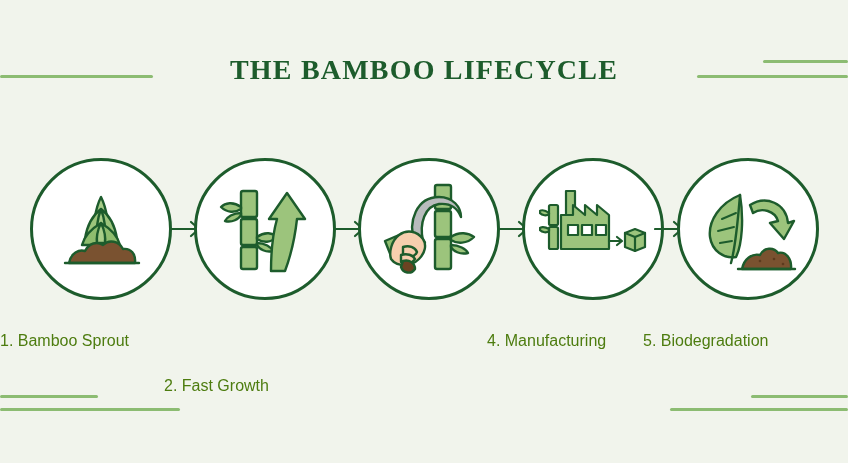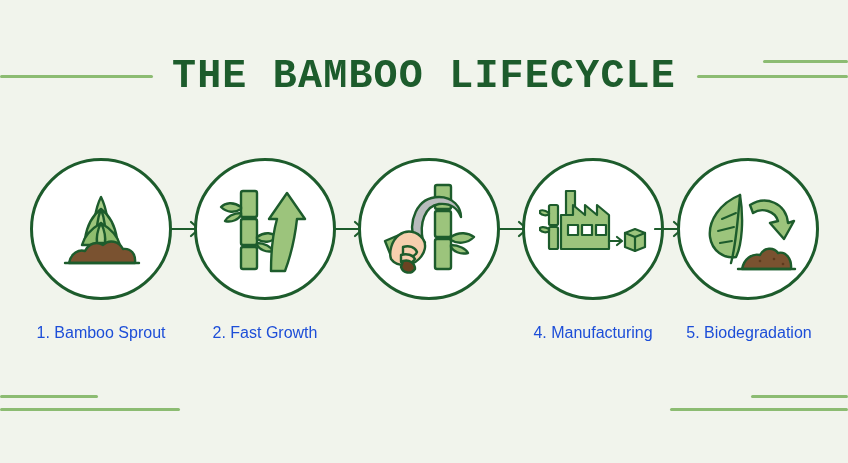--- a/index.html
+++ b/index.html
@@ -36,25 +36,25 @@
   .deco-br-upper  { left: 751px; top: 395px; width: 97px;  }
   .deco-br-lower  { left: 670px; top: 408px; width: 178px; }
 
   
   #title {
     position: absolute;
     left: 0;
     top: 54px;
     width: 848px;
     text-align: center;
-    font-size: 40px;
+    font-size: 28px;
     font-weight: 700;
     letter-spacing: 1.2px;
     color: #1d5c2c;
-    font-family: Liberation Mono, monospace;
+    font-family: Liberation Serif, serif;
     white-space: nowrap;
   }
 
   
   #steps {
     position: absolute;
     left: 0;
     top: 158px;
     width: 848px;
     height: 142px;
@@ -99,29 +99,29 @@
   
   #labels {
     position: absolute;
     left: 0;
     top: 316px;
     width: 848px;
     height: 26px;
   }
   .label {
     position: absolute;
-    top: 8px;
+    top: 16px;
     font-size: 16px;
-    color: #1d4ed8;
+    color: #4d7c0f;
     font-family: "Liberation Sans", sans-serif;
     white-space: nowrap;
-    text-align: center;
+    text-align: left;
   }
   .label-1 { left: 0px;   width: 202px; }
-  .label-2 { left: 164px; width: 202px; }
+  .label-2 { left: 164px; width: 202px; margin-top: 45px; }
   .label-3 { left: 328px; width: 202px; }
   .label-4 { left: 487px; width: 212px; }
   .label-5 { left: 643px; width: 212px; }
 </style>
 </head>
 <body>
 
 <div id="canvas">
 
   <div class="deco-line deco-tl"></div>

